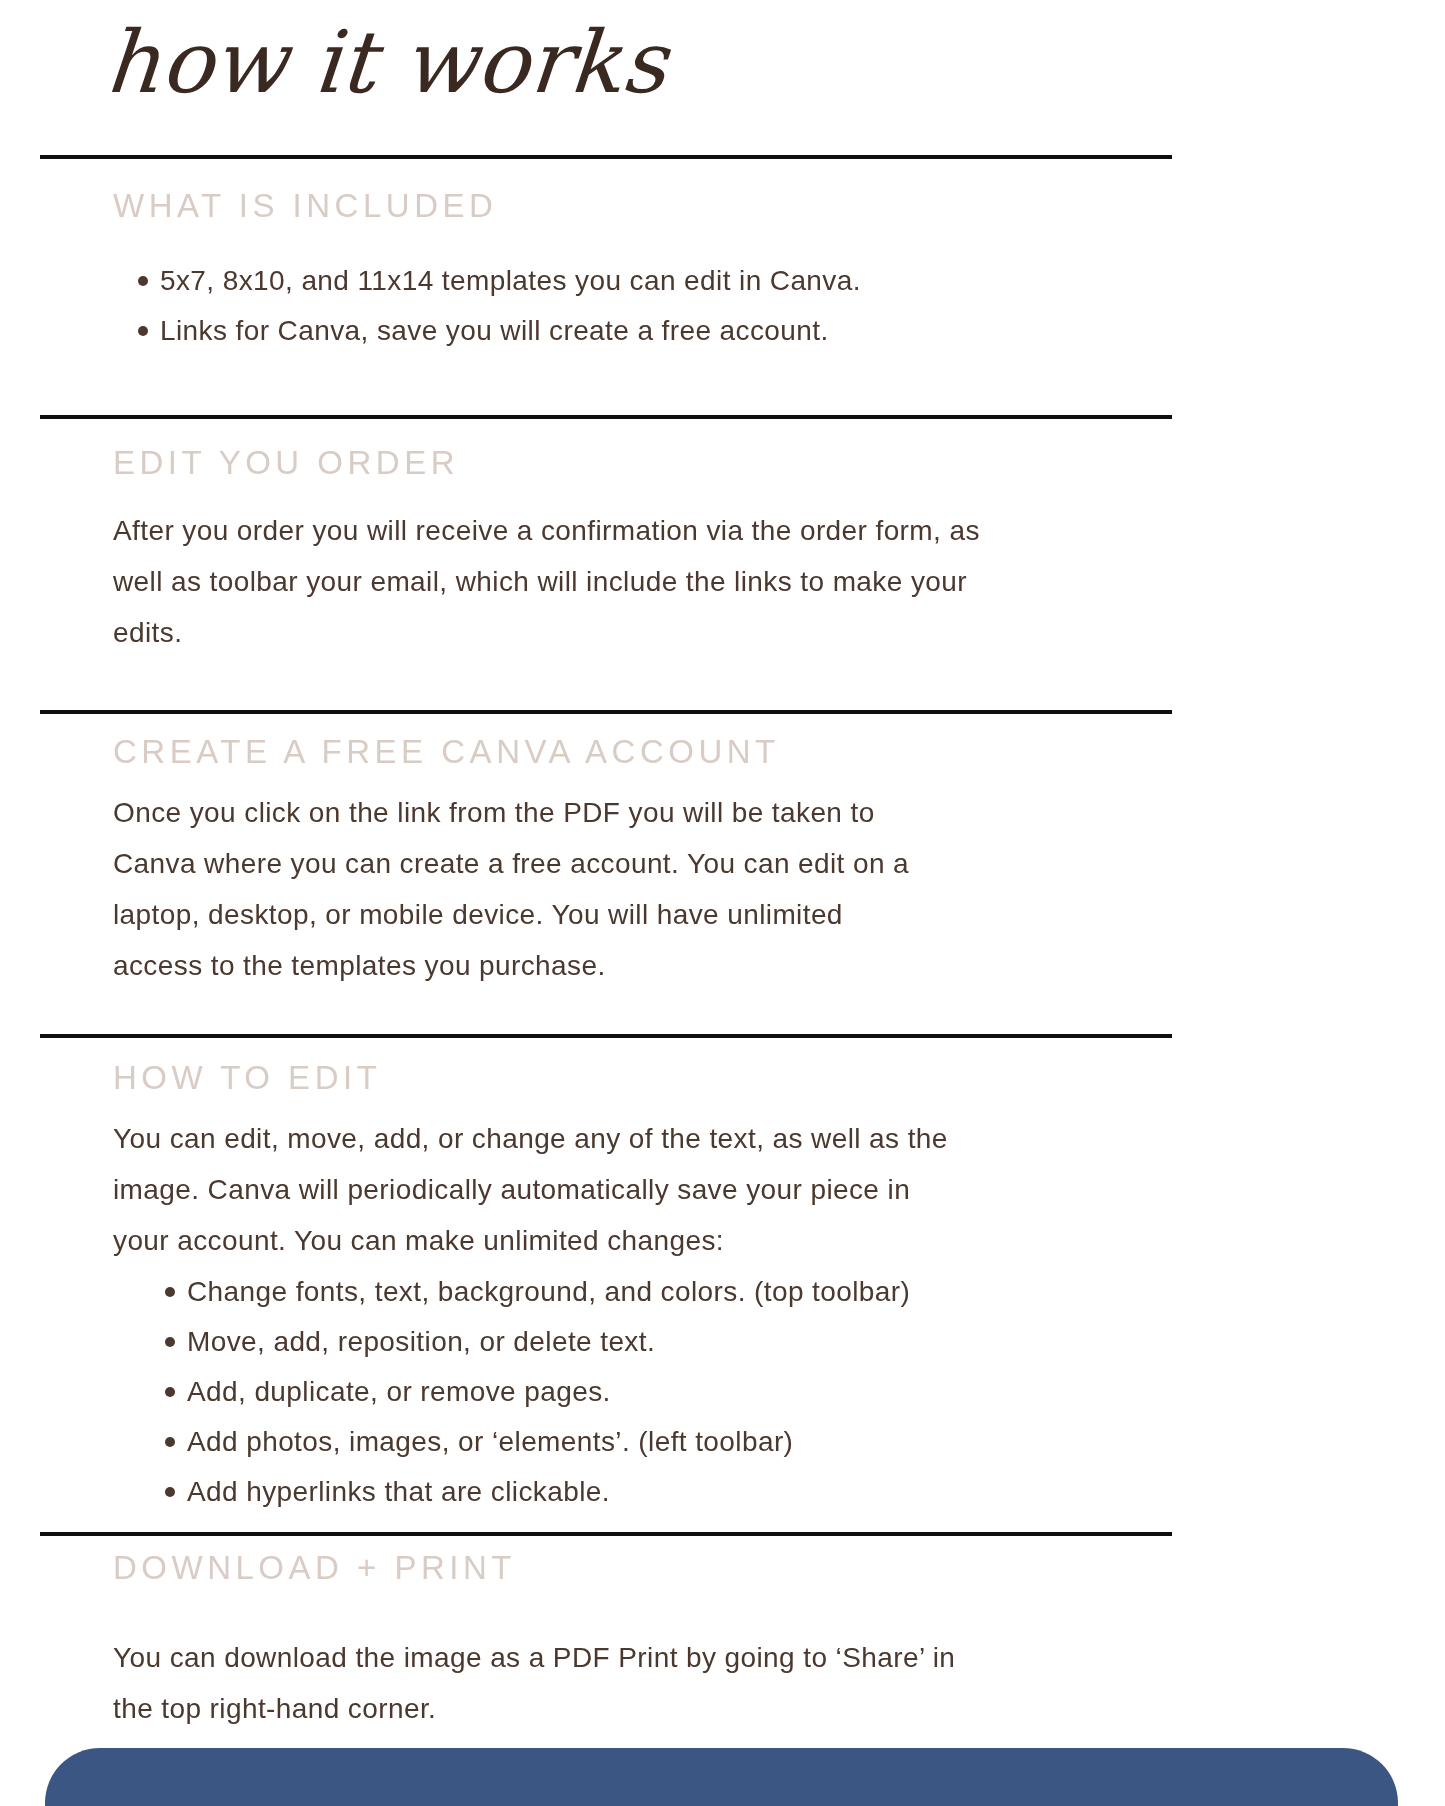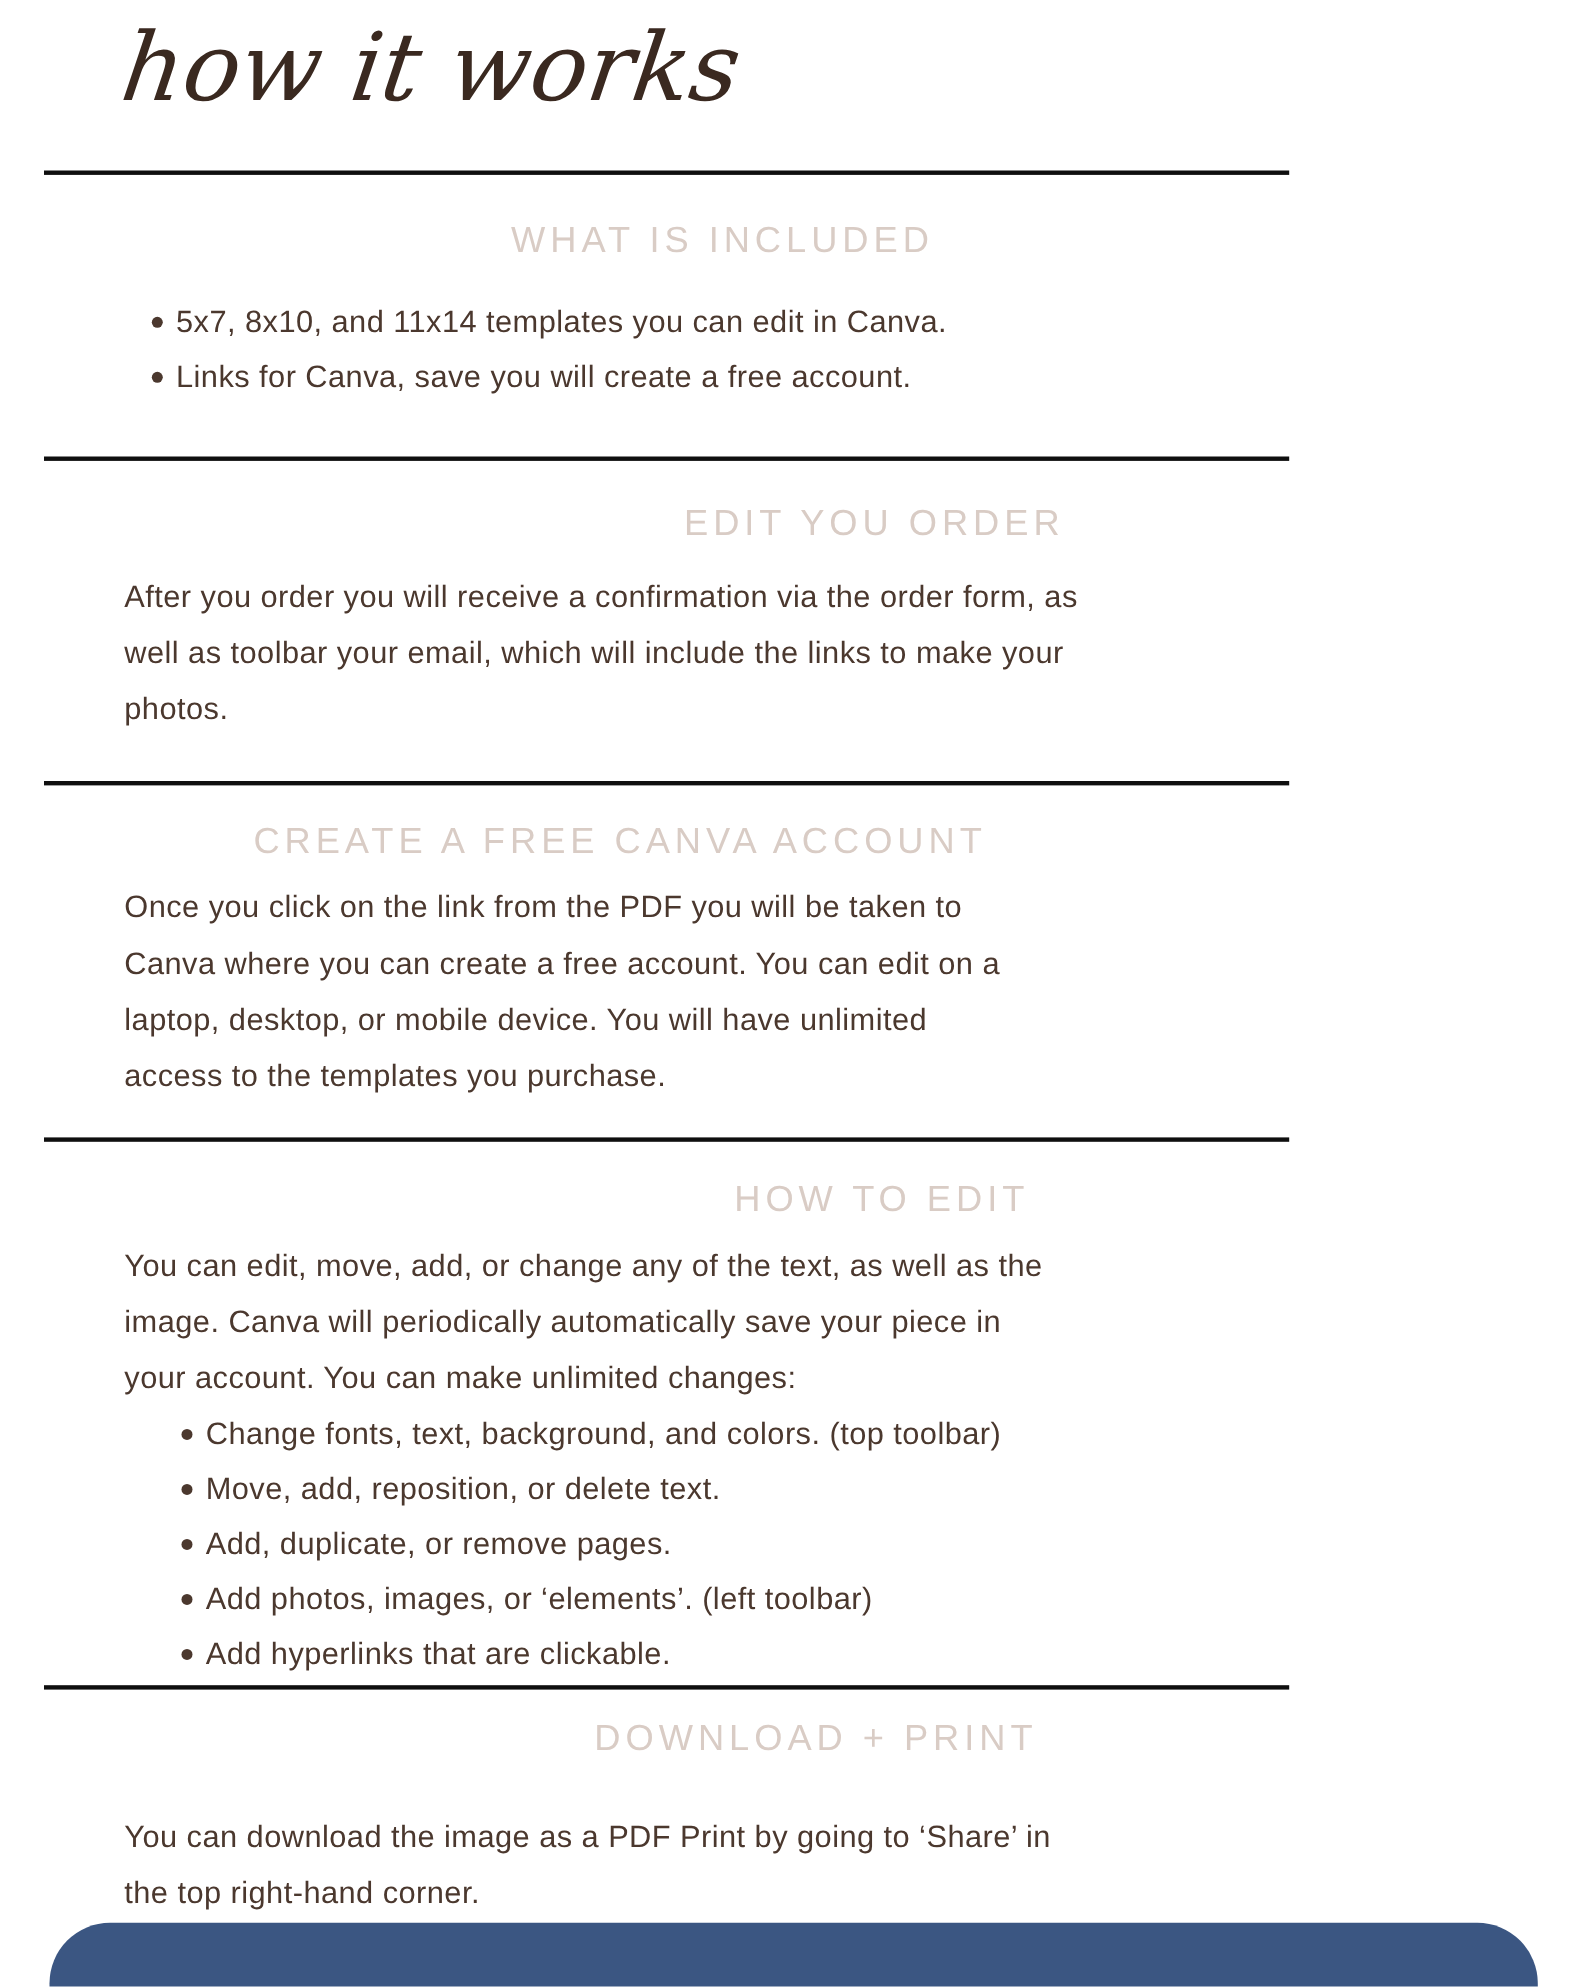--- a/index.html
+++ b/index.html
@@ -26,27 +26,26 @@
 
   
   .divider { position:absolute; left:40px; width:1132px; height:4px; background:#0f0f0f; }
   .d1{top:155px} .d2{top:415px} .d3{top:710px} .d4{top:1034px} .d5{top:1532px}
 
   
   .sec { position:absolute; left:113px; }
   .s1{top:186px} .s2{top:443px} .s3{top:732px} .s4{top:1058px} .s5{top:1548px}
 
   .heading {
-    margin:12px;
+    margin:0;
     font-size:33px; line-height:40px;
     letter-spacing:4.5px;
     font-weight:400;
     color:#d9ccc5;
     white-space:nowrap;
-    text-align:right;
   }
 
   .para { margin:0; }
   .s2 .para{margin-top:22px}
   .s3 .para{margin-top:15px}
   .s4 .para{margin-top:15px}
   .s5 .para{margin-top:44px}
 
   .line {
     height:51px; display:flex; align-items:center;
@@ -98,21 +97,21 @@
       <li>5x7, 8x10, and 11x14 templates you can edit in Canva.</li>
       <li>Links for Canva, save you will create a free account.</li>
     </ul>
   </section>
 
   <section class="sec s2">
     <h2 class="heading">EDIT YOU ORDER</h2>
     <div class="para">
       <div class="line">After you order you will receive a confirmation via the order form, as</div>
       <div class="line">well as toolbar your email, which will include the links to make your</div>
-      <div class="line">photos.</div>
+      <div class="line">edits.</div>
     </div>
   </section>
 
   <section class="sec s4">
     <h2 class="heading">HOW TO EDIT</h2>
     <div class="para">
       <div class="line">You can edit, move, add, or change any of the text, as well as the</div>
       <div class="line">image. Canva will periodically automatically save your piece in</div>
       <div class="line">your account. You can make unlimited changes:</div>
     </div>

